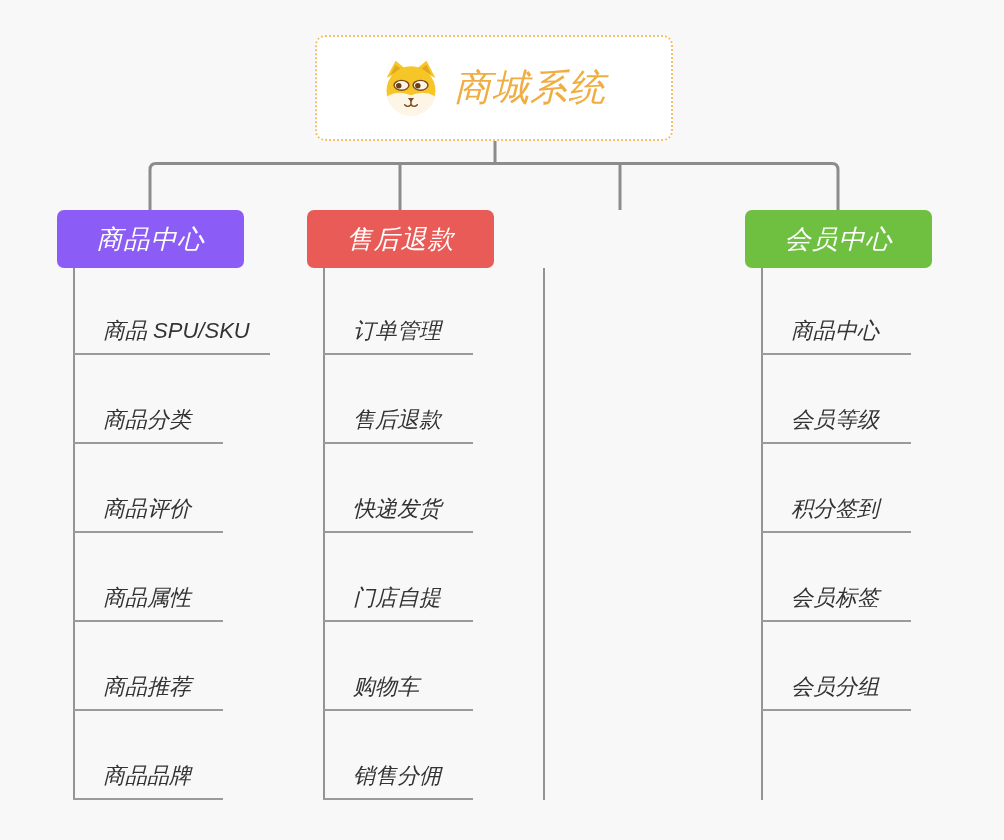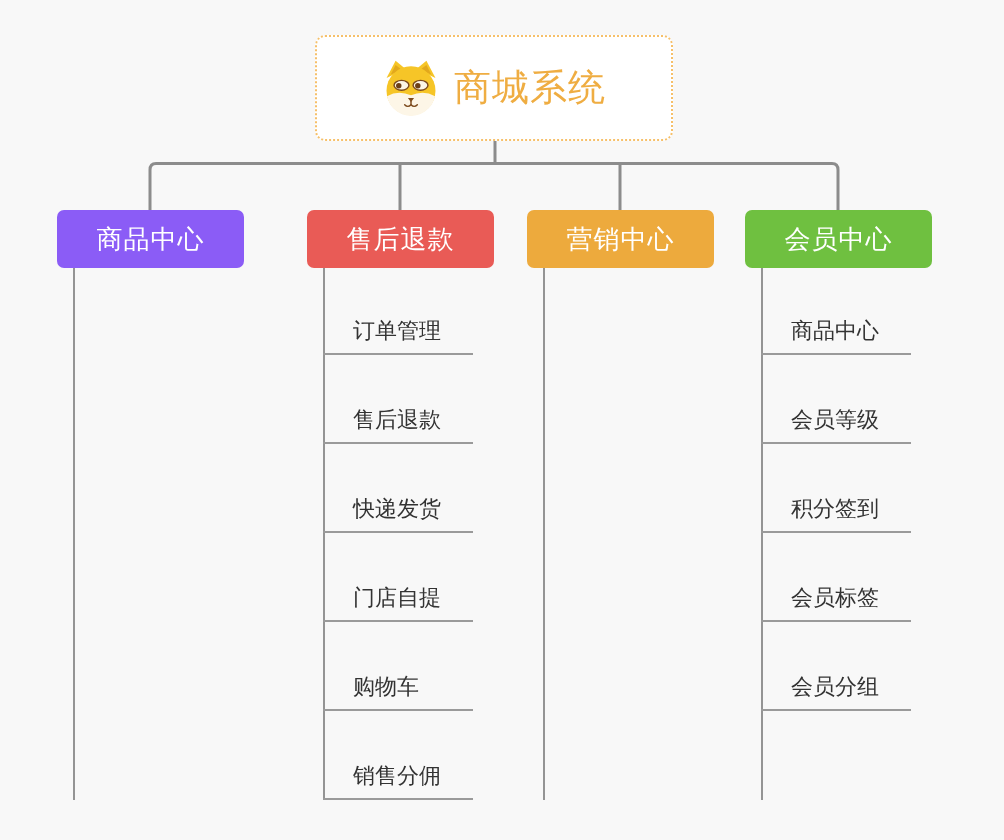--- a/index.html
+++ b/index.html
@@ -7,20 +7,21 @@
   body {
     font-family: "Liberation Sans", "DejaVu Sans", sans-serif;
     background: #f8f8f8;
     overflow: hidden;
   }
   .canvas {
     position: relative;
     width: 1004px;
     height: 840px;
     background: #f8f8f8;
+    font-style: italic;
   }
   
   .connectors {
     position: absolute;
     left: 0; top: 0;
     width: 1004px; height: 840px;
     pointer-events: none;
   }
   
   .root-node {
@@ -121,37 +122,44 @@
       <path d="M28.6,43 h6.8 l-3.4,4.4 Z" fill="#7c4a1d"></path>
       <path d="M32,47 v3.4" fill="none" stroke="#7c4a1d" stroke-width="1.6" stroke-linecap="round"></path>
       <path d="M25,50.5 q3.5,3.6 7,0 q3.5,3.6 7,0" fill="none" stroke="#7c4a1d" stroke-width="1.6" stroke-linecap="round"></path>
     </svg>
     <span class="root-title">商城系统</span>
   </div>
 
   <div class="branch" style="left:57px;">
     <div class="branch-header" style="background: #8b5cf6;">商品中心</div>
     <div class="branch-spine"></div>
+    <div class="branch-items">
+      <div class="branch-item">商品 SPU/SKU</div>
+      <div class="branch-item">商品分类</div>
+      <div class="branch-item">商品评价</div>
+      <div class="branch-item">商品属性</div>
+      <div class="branch-item">商品推荐</div>
+      <div class="branch-item">商品品牌</div>
+    </div>
   </div>
 
   <div class="branch" style="left:307px;">
     <div class="branch-header" style="background: rgb(233, 91, 86);">售后退款</div>
     <div class="branch-spine"></div>
     <div class="branch-items">
       <div class="branch-item">订单管理</div>
       <div class="branch-item">售后退款</div>
       <div class="branch-item">快递发货</div>
       <div class="branch-item">门店自提</div>
       <div class="branch-item">购物车</div>
       <div class="branch-item">销售分佣</div>
     </div>
   </div>
 
   <div class="branch" style="left:527px;">
-    <div class="branch-header" style="background: rgb(237, 170, 61);">营销中心</div>
     <div class="branch-spine"></div>
   </div>
 
   <div class="branch" style="left:745px;">
     <div class="branch-header" style="background: rgb(111, 192, 64);">会员中心</div>
     <div class="branch-spine"></div>
     <div class="branch-items">
       <div class="branch-item">商品中心</div>
       <div class="branch-item">会员等级</div>
       <div class="branch-item">积分签到</div>

